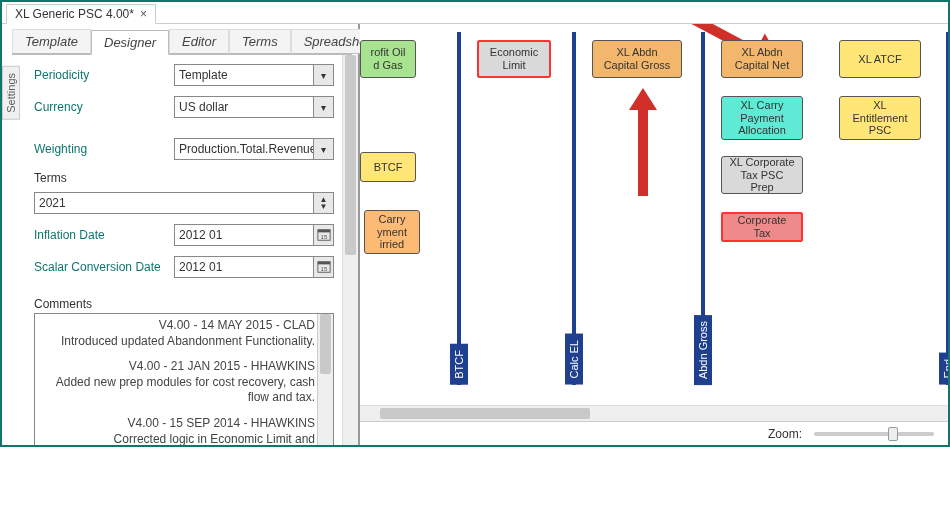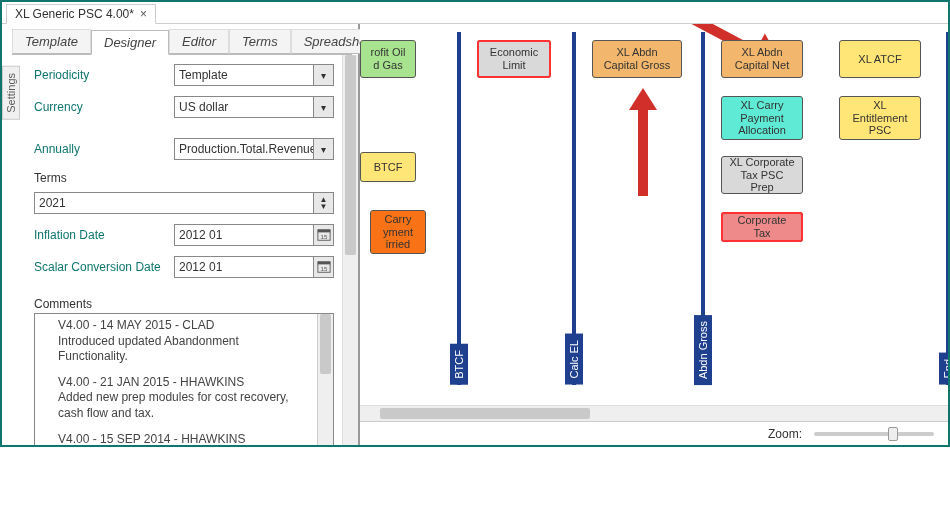--- a/index.html
+++ b/index.html
@@ -24,21 +24,21 @@
   .form-scroll { position:absolute; right:0; top:0; bottom:0; width:16px; background:#efefef; border-left:1px solid #ddd;}
   .scroll-thumb { position:absolute; top:0; height:200px; left:2px; right:2px; background:#c9c9c9; border-radius:2px;}
   .form-row { display:flex; align-items:center; height:32px; }
   .form-label { width:140px; color:#0f766e; }
   .form-field { flex:1; display:flex; align-items:center; padding-right:18px;}
   .combo, .textin, .datein { width:100%; height:22px; border:1px solid #888; background:#fff; display:flex; align-items:center; padding:0 4px; position:relative; font-size:12px;}
   .combo .caret, .datein .icon, .textin .stepper { position:absolute; right:0; top:0; bottom:0; width:20px; background:#e8e8e8; border-left:1px solid #888; display:flex; align-items:center; justify-content:center; font-size:10px;}
   .datein .icon svg { width:14px; height:14px; }
   .textin .stepper { flex-direction:column; font-size:8px; line-height:7px;}
   .section-label { font-size:12px; color:#333; margin:6px 0 2px 0; }
-  .comments-box { border:1px solid #888; height:172px; margin-right:18px; padding:4px 21px; position:relative; overflow:hidden; font-size:12px; color:#444; line-height:1.3;}
+  .comments-box { border:1px solid #888; height:172px; margin-right:18px; padding:4px 4px; position:relative; overflow:hidden; font-size:12px; color:#444; line-height:1.3;text-align:right;}
   .comments-box .cscroll { position:absolute; right:0; top:0; bottom:0; width:16px; background:#efefef; border-left:1px solid #ccc;}
   .comments-box .cthumb { position:absolute; top:0; height:60px; left:2px; right:2px; background:#c9c9c9; border-radius:2px;}
   .comments-box p { margin:0 14px 10px 2px; }
   
   .canvas-pane { flex:1; position:relative; background:#fff; overflow:hidden;}
   .canvas-inner { position:absolute; left:0; top:0; right:0; bottom:26px; overflow:hidden;}
   .lane-divider { position:absolute; top:8px; bottom:34px; width:4px; background:#1f3f8f; }
   .lane-label { position:absolute; bottom:34px; width:18px; background:#1f3f8f; color:#fff; font-size:11px; display:flex; align-items:center; justify-content:center; writing-mode:vertical-rl; transform:rotate(180deg); padding:6px 0;}
   .node { position:absolute; border:1px solid #555; border-radius:3px; padding:4px 6px; font-size:11px; text-align:center; display:flex; align-items:center; justify-content:center; line-height:1.15;}
   .node.sel { outline:2px solid #f33; outline-offset:-2px; }
@@ -95,21 +95,21 @@
           <div class="form-field">
             <div class="combo">
               <span>US dollar</span>
               <span class="caret">▾</span>
             </div>
           </div>
         </div>
         <div style="height:10px"></div>
 
         <div class="form-row">
-          <span class="form-label">Annually</span>
+          <span class="form-label">Weighting</span>
           <div class="form-field">
             <div class="combo">
               <span>Production.Total.Revenue</span>
               <span class="caret">▾</span>
             </div>
           </div>
         </div>
         <div class="section-label">Terms</div>
 
         <div class="form-row">
@@ -187,21 +187,21 @@
       <div class="lane-divider" style="left: 97px;"></div>
           <div class="lane-label" style="left: 90px;">BTCF</div>
           <div class="lane-divider" style="left: 212px;"></div>
           <div class="lane-label" style="left: 205px;">Calc EL</div>
           <div class="lane-divider" style="left: 341px;"></div>
           <div class="lane-label" style="left: 334px;">Abdn Gross</div>
           <div class="lane-divider" style="left: 586px;"></div>
           <div class="lane-label" style="left: 579px;">End</div>
           <div class="node" style="left: 0px; top: 16px; width: 56px; height: 38px; background: rgb(168, 228, 143);">rofit Oil<br>d Gas</div>
           <div class="node" style="left: 0px; top: 128px; width: 56px; height: 30px; background: rgb(255, 230, 118);">BTCF</div>
-          <div class="node" style="left: 10px; top: 186px; width: 56px; height: 44px; background: #f97316;">Carry<br>yment<br>irried</div>
+          <div class="node" style="left: 4px; top: 186px; width: 56px; height: 44px; background: #fdba74;">Carry<br>yment<br>irried</div>
           <div class="node sel" style="left: 117px; top: 16px; width: 74px; height: 38px; background: rgb(217, 217, 217);">Economic<br>Limit</div>
           <div class="node" style="left: 232px; top: 16px; width: 90px; height: 38px; background: rgb(242, 183, 108);">XL Abdn<br>Capital Gross</div>
           <div class="node" style="left: 361px; top: 16px; width: 82px; height: 38px; background: rgb(242, 183, 108);">XL Abdn<br>Capital Net</div>
           <div class="node" style="left: 479px; top: 16px; width: 82px; height: 38px; background: rgb(255, 230, 118);">XL ATCF</div>
           <div class="node" style="left: 361px; top: 72px; width: 82px; height: 44px; background: #5eead4;">XL Carry<br>Payment<br>Allocation</div>
           <div class="node" style="left: 479px; top: 72px; width: 82px; height: 44px; background: rgb(255, 230, 118);">XL<br>Entitlement<br>PSC</div>
           <div class="node" style="left: 361px; top: 132px; width: 82px; height: 38px; background: rgb(217, 217, 217);">XL Corporate<br>Tax PSC Prep</div>
           <div class="node sel" style="left: 361px; top: 188px; width: 82px; height: 30px; background: rgb(239, 138, 138);">Corporate Tax</div>
         </div>
       <div class="hscroll">

